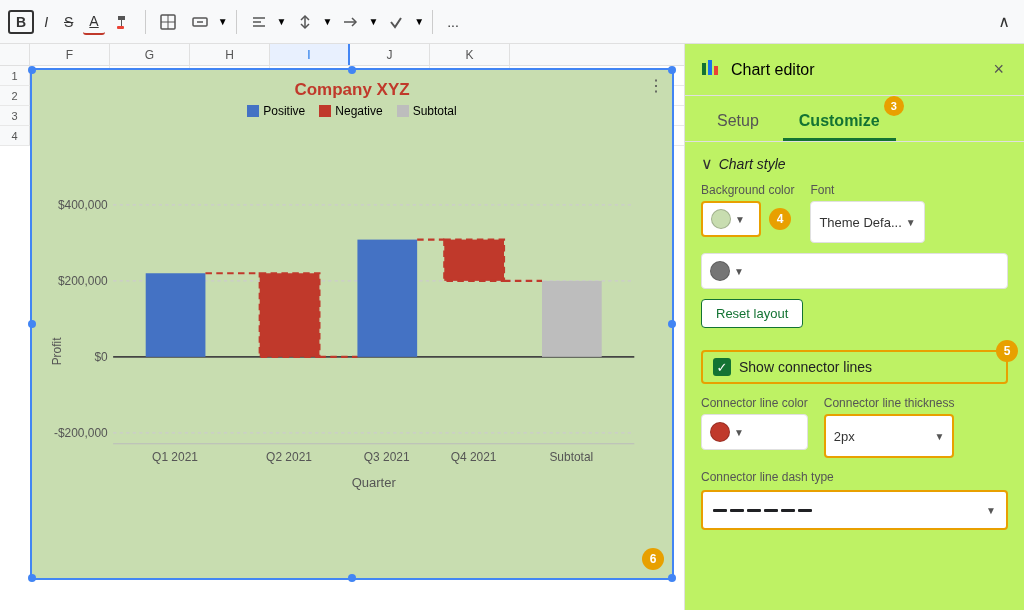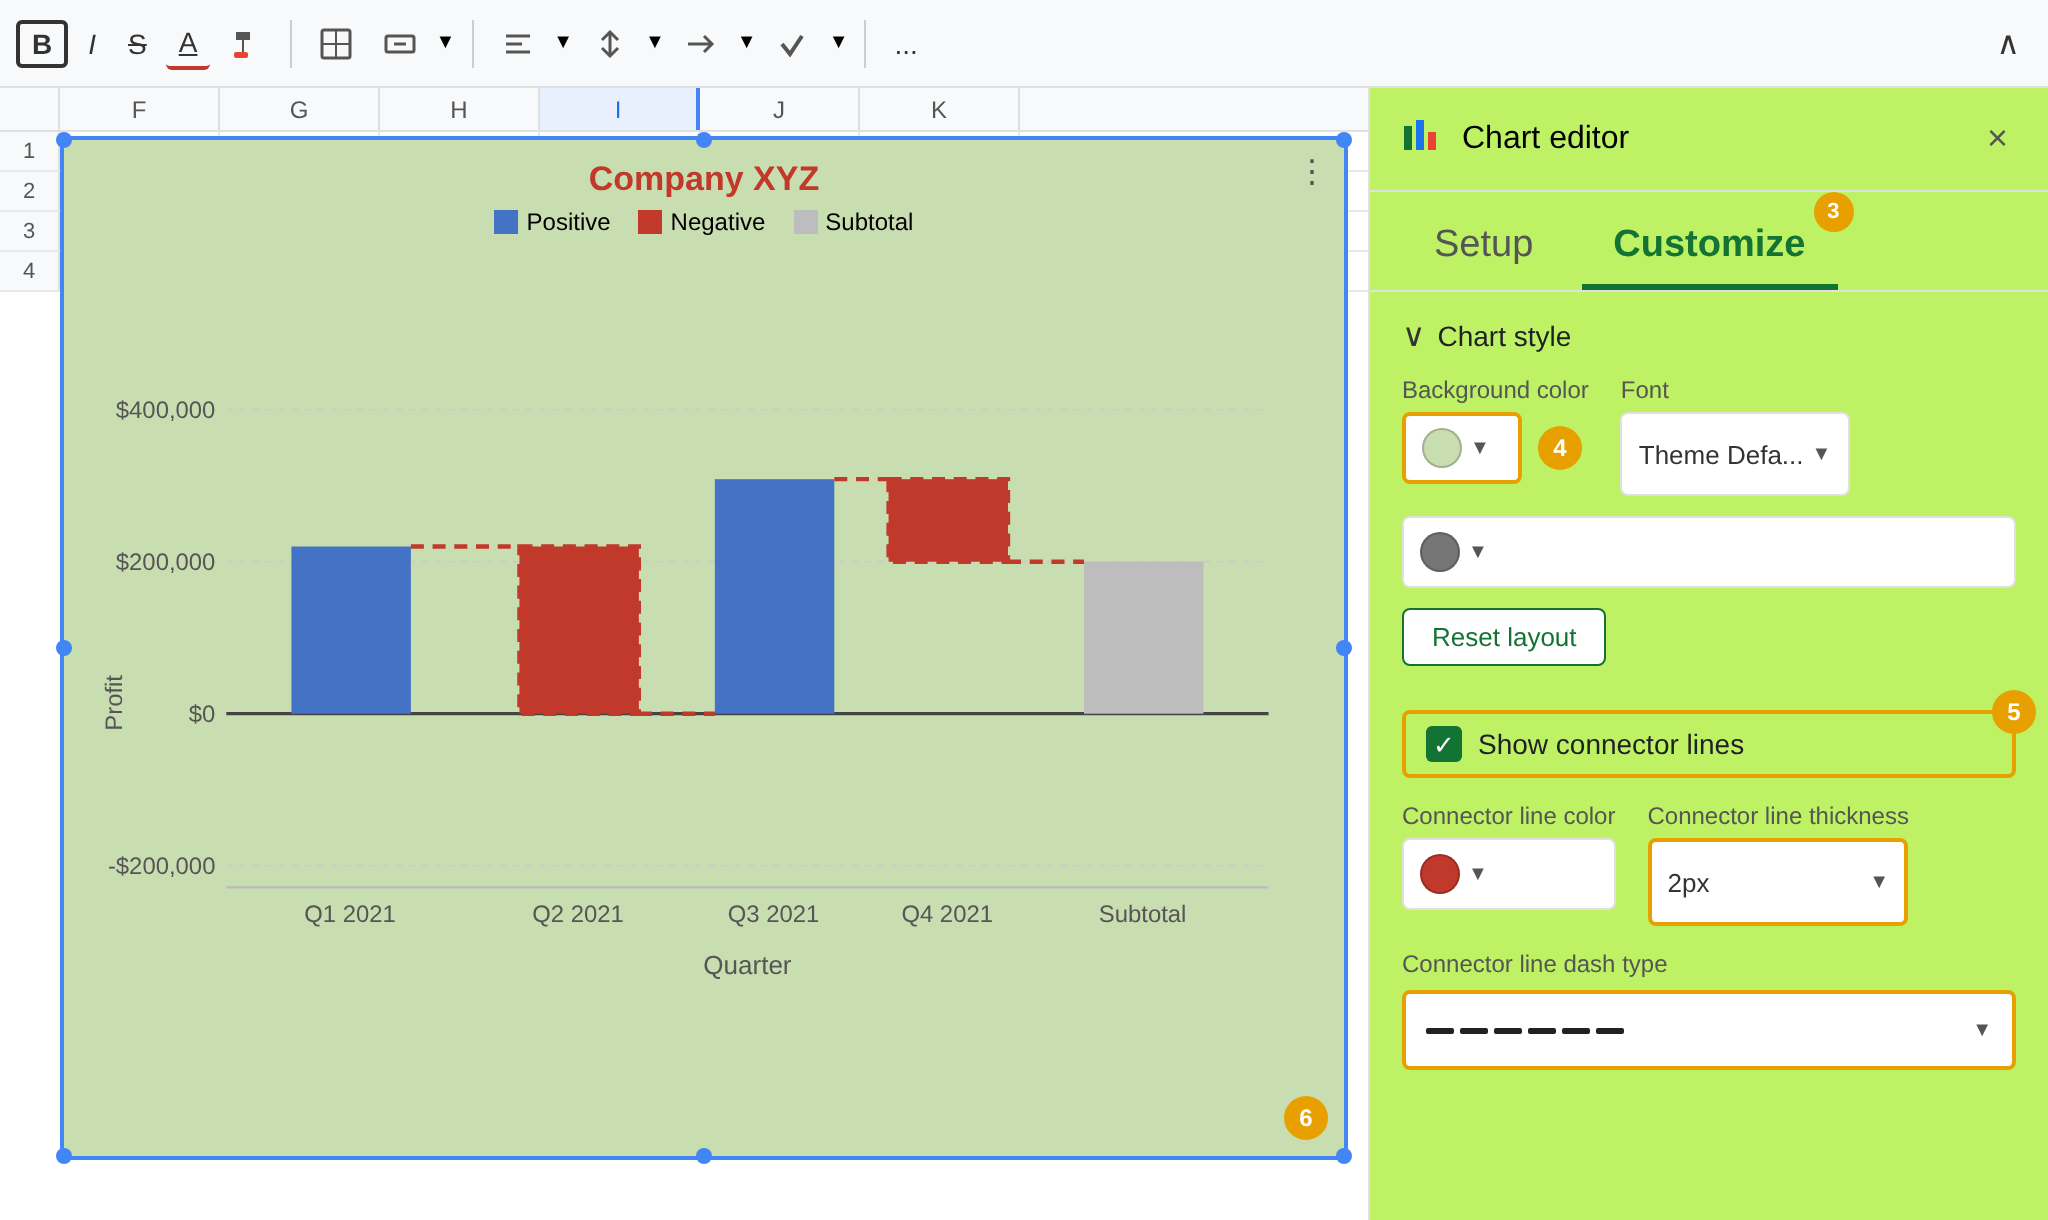--- a/index.html
+++ b/index.html
@@ -238,21 +238,21 @@
       display: flex;
       padding: 8px 16px 0;
       border-bottom: 1px solid #e0e0e0;
       gap: 8px;
     }
     .tab-btn {
       padding: 8px 16px;
       border: none;
       background: none;
       cursor: pointer;
-      font-size: 19px;
+      font-size: 16px;
       color: #555;
       border-bottom: 3px solid transparent;
       position: relative;
     }
     .tab-btn.active {
       color: #137333;
       border-bottom: 3px solid #137333;
       font-weight: 700;
     }
     .tab-btn.setup-tab {
@@ -290,20 +290,21 @@
       margin-bottom: 10px;
     }
     .section-chevron {
       font-size: 16px;
       color: #333;
     }
     .section-title {
       font-size: 14px;
       font-weight: 500;
       color: #202124;
+      font-style: italic;
     }
 
     
     .control-row {
       display: flex;
       gap: 16px;
       margin-bottom: 10px;
     }
     .control-group {
       display: flex;

